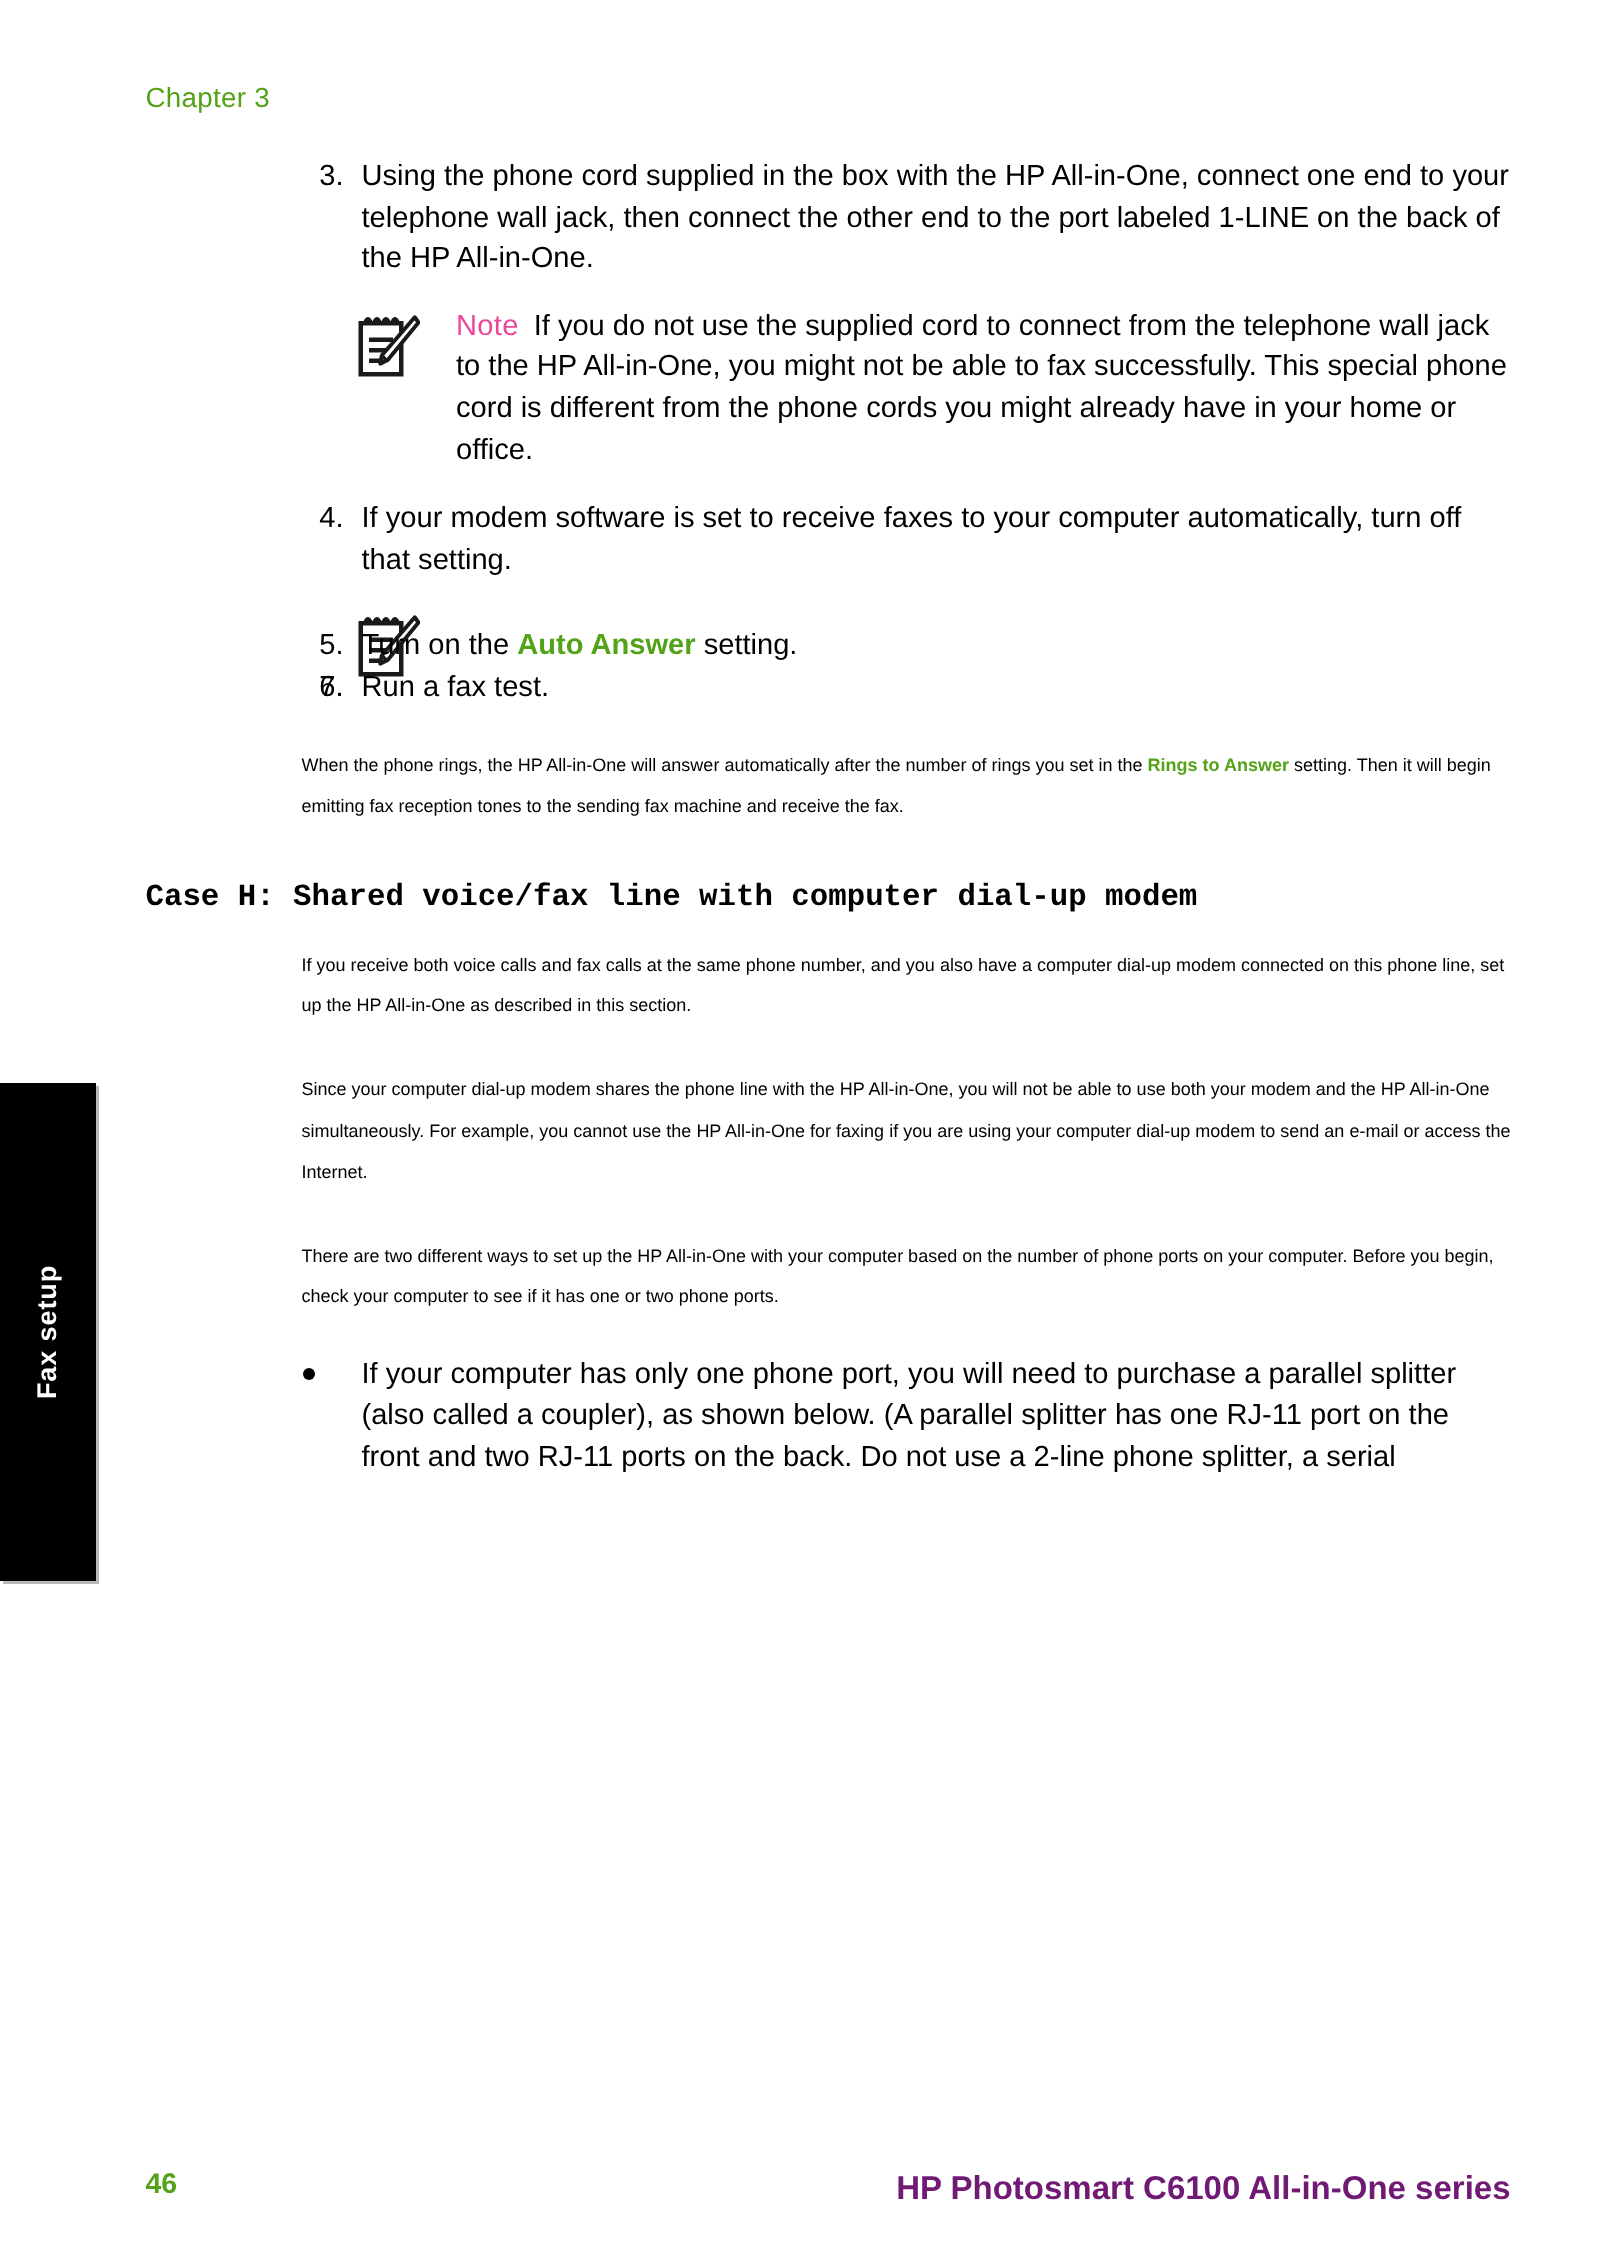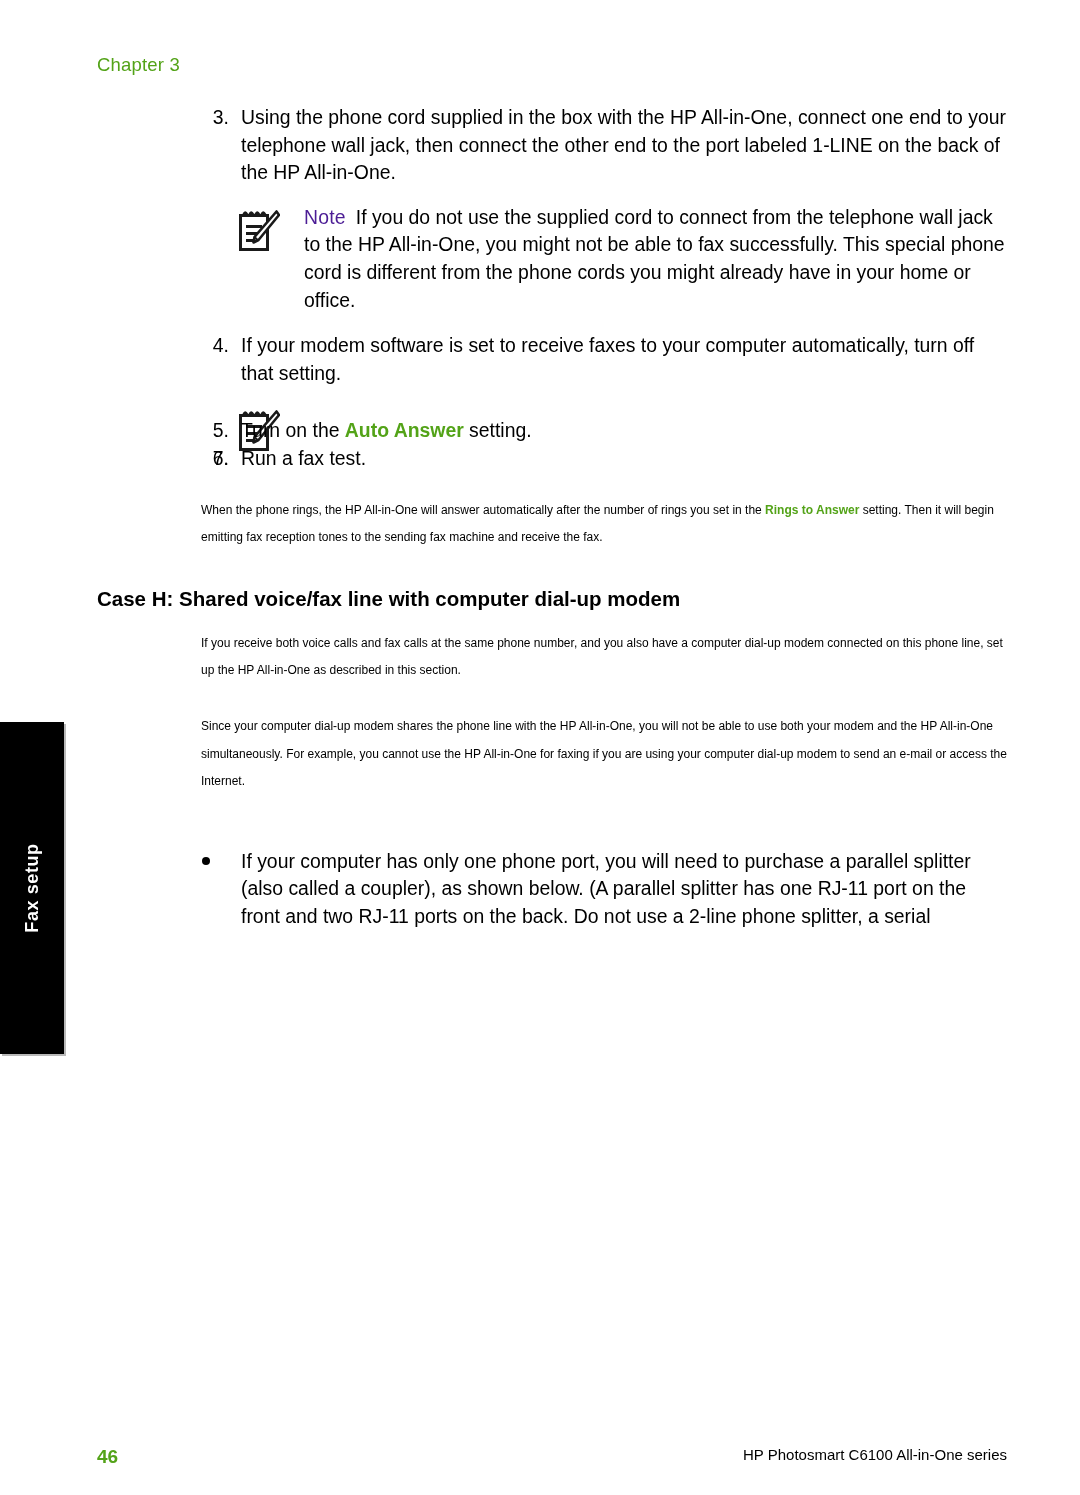--- a/index.html
+++ b/index.html
@@ -111,21 +111,21 @@
     left: 141px;
     top: 3px;
     width: 42px;
     height: 46px;
   }
   .note .note-body {
     font-size: 19.4px;
     line-height: 27.6px;
   }
   .note-label {
-    color: #4c1d95;
+    color: #ec4899;
     font-weight: normal;
     letter-spacing: 0.2px;
   }
   .note-gap { display: inline-block; width: 10px; }
 
   
   .para {
     padding-left: 104px;
     font-size: 12px;
     line-height: 27.6px;
@@ -133,20 +133,21 @@
   }
 
   
   .sect-head {
     font-size: 20.5px;
     font-weight: bold;
     line-height: 26px;
     color: #000;
     margin: 0;
     padding: 0;
+    font-family: Liberation Mono, monospace;
   }
 
   
   .blist { position: relative; }
   .bitem {
     position: relative;
     padding-left: 144px;
   }
   .bitem .bullet {
     position: absolute;
@@ -184,23 +185,23 @@
     left: 0;
     top: 0;
     font-size: 19px;
     font-weight: bold;
     color: #53a318;
   }
   .footer-title {
     position: absolute;
     right: 0;
     top: 0;
-    font-size: 15px;
-    font-weight: normal;
-    color: #000000;
+    font-size: 22px;
+    font-weight: bold;
+    color: #701a75;
     white-space: nowrap;
   }
 </style>
 </head>
 <body>
 
 <div class="page">
 
   <div class="chapter-head">Chapter 3</div>
 
@@ -286,20 +287,21 @@
     <div class="sp-18"></div>
 
     <p class="para">If you receive both voice calls and fax calls at the same phone number, and you also have a computer dial-up modem connected on this phone line, set up the HP All-in-One as described in this section.</p>
 
     <div class="sp-28"></div>
 
     <p class="para">Since your computer dial-up modem shares the phone line with the HP All-in-One, you will not be able to use both your modem and the HP All-in-One simultaneously. For example, you cannot use the HP All-in-One for faxing if you are using your computer dial-up modem to send an e-mail or access the Internet.</p>
 
     <div class="sp-28"></div>
 
+    <p class="para">There are two different ways to set up the HP All-in-One with your computer based on the number of phone ports on your computer. Before you begin, check your computer to see if it has one or two phone ports.</p>
 
     <div class="sp-24"></div>
 
     <div class="blist">
       <div class="bitem">
         <span class="bullet"></span>
         <span class="btext">If your computer has only one phone port, you will need to purchase a parallel splitter (also called a coupler), as shown below. (A parallel splitter has one RJ-11 port on the front and two RJ-11 ports on the back. Do not use a 2-line phone splitter, a serial</span>
       </div>
     </div>
 

